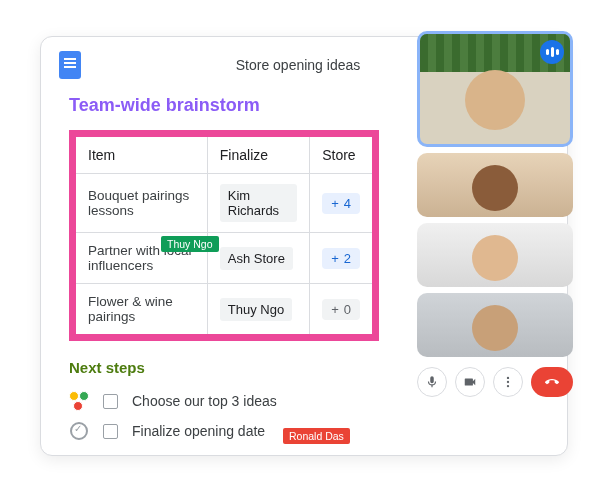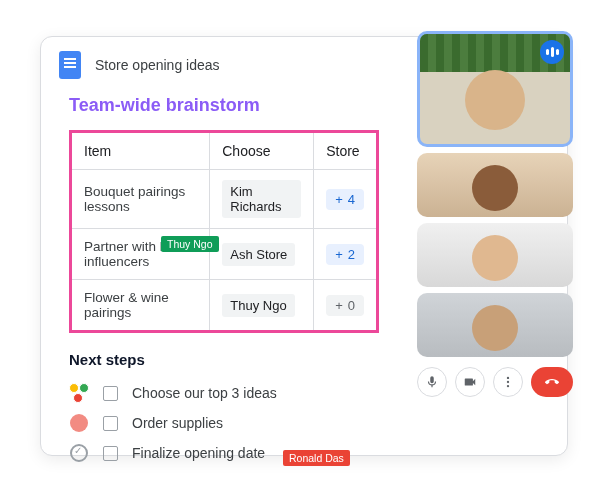--- a/index.html
+++ b/index.html
@@ -20,20 +20,21 @@
     background: #fff;
     border: 1px solid #dadce0;
     border-radius: 12px;
     box-shadow: 0 4px 16px rgba(0,0,0,0.08);
     overflow: visible;
   }
   .header {
     display: flex;
     align-items: center;
     padding: 14px 18px 10px 18px;
+    text-align: center;
   }
   .docs-icon {
     width: 22px; height: 28px;
     background: #4285f4;
     border-radius: 3px;
     position: relative;
     flex: 0 0 22px;
   }
   .docs-icon::before {
     content: "";
@@ -70,21 +71,21 @@
   }
   h2.section {
     font-size: 18px;
     font-weight: 600;
     color: #8b5cf6;
     margin: 6px 0 14px 0;
   }
   table.ideas {
     width: 310px;
     border-collapse: collapse;
-    border: 3px solid #ec4899;
+    border: 7px solid #ec4899;
     font-size: 13.5px;
     color: #3c4043;
   }
   .ideas th, .ideas td {
     border: 1px solid #dadce0;
     padding: 10px 12px;
     text-align: left;
     vertical-align: middle;
   }
   .ideas th {
@@ -120,21 +121,21 @@
     color: #fff;
     font-size: 10.5px;
     padding: 2px 6px;
     border-radius: 2px;
   }
   .cursor-tag.red { background: #ea4335; }
 
   h3.next {
     font-size: 15px;
     font-weight: 600;
-    color: #0f172a;
+    color: #4d7c0f;
     margin: 18px 0 10px 0;
   }
   .task {
     display: flex;
     align-items: center;
     gap: 14px;
     padding: 5px 0;
     font-size: 14px;
     color: #3c4043;
     text-align: center;
@@ -271,21 +272,21 @@
   </div>
 
   <div class="body rel">
     <h2 class="section">Team-wide brainstorm</h2>
 
     <div class="rel" style="width:310px">
       <table class="ideas">
         <tbody>
             <tr>
           <th>Item</th>
-          <th>Choose</th>
+          <th>Finalize</th>
           <th>Store</th>
         </tr>
         <tr>
           <td>Bouquet pairings lessons</td>
           <td class="creator"><span>Kim Richards</span></td>
           <td><span class="vote-chip">
                   <span class="plus">+</span>
                   <span>4</span>
                 </span></td>
         </tr>
@@ -316,27 +317,20 @@
       <div class="ticon">
         <div class="people-dots">
             <div class="d d1"></div>
             <div class="d d2"></div>
             <div class="d d3"></div>
           </div>
       </div>
       <div class="cb"></div>
       <div>Choose our top 3 ideas</div>
     </div>
-    <div class="task">
-      <div class="ticon">
-          <div class="assignee"></div>
-        </div>
-      <div class="cb"></div>
-      <div>Order supplies</div>
-    </div>
     <div class="task rel">
       <div class="ticon">
           <div class="check-target"></div>
         </div>
       <div class="cb"></div>
       <div>Finalize opening date</div>
       <div class="cursor-tag red" style="left:214px; top:12px;">Ronald Das</div>
     </div>
   </div>
 

